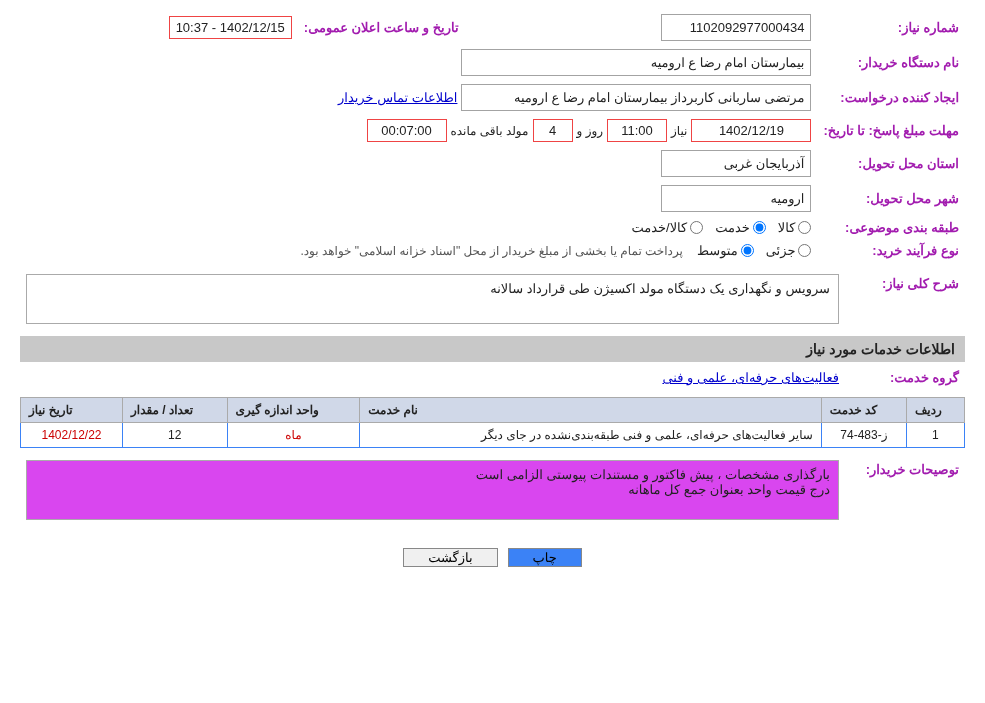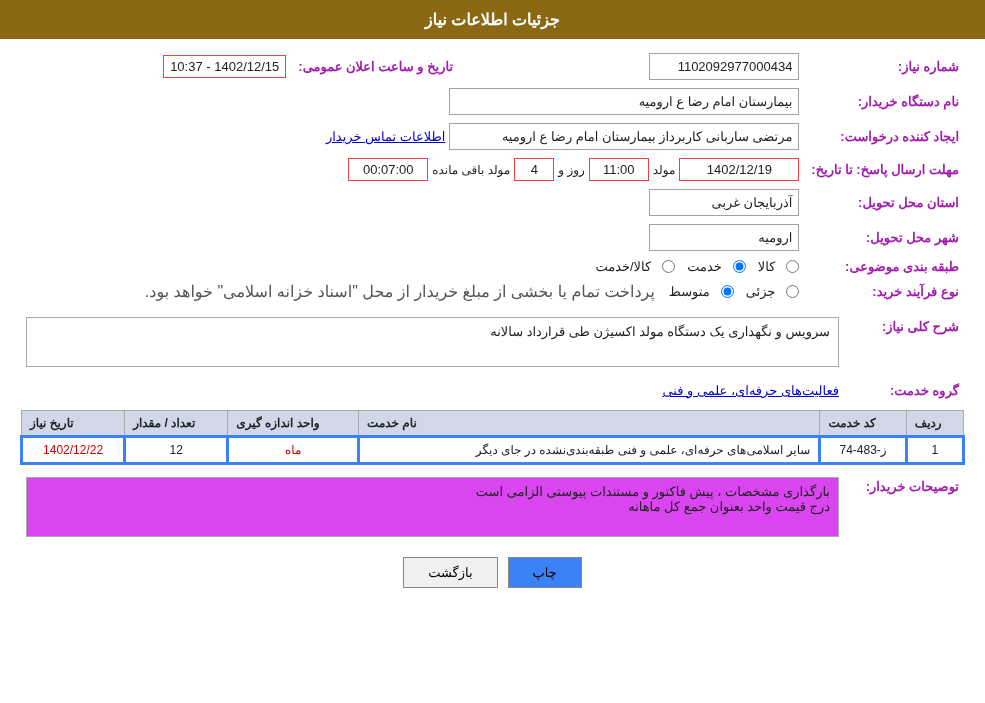--- a/index.html
+++ b/index.html
@@ -92,57 +92,58 @@
     }
     .radio-group {
       display: flex;
       gap: 12px;
       align-items: center;
       direction: rtl;
     }
     .radio-item {
       display: flex;
       align-items: center;
-      gap: 11px;
+      gap: 3px;
     }
     .service-table {
       width: 100%;
       border-collapse: collapse;
       margin: 8px 0;
       font-size: 12px;
     }
     .service-table th {
       background: #d0d8e8;
       border: 1px solid #aaa;
       padding: 5px 8px;
       text-align: left;
       font-weight: bold;
     }
     .service-table td {
-      border: 3px solid #3b82f6;
+      border: 1px solid #3b82f6;
       padding: 5px 8px;
       text-align: center;
     }
     .service-table td.name-col {
       text-align: right;
     }
     .btn-group {
       text-align: center;
       margin-top: 16px;
       display: flex;
       justify-content: center;
       gap: 10px;
     }
     .btn {
-      padding: 7px 24px;
+      padding: 1px 24px;
       border: 1px solid #888;
       background: #f0f0f0;
       cursor: pointer;
       font-size: 13px;
       font-family: Tahoma, Arial, sans-serif;
+      margin-top: 8px;
     }
     .btn-print {
       background: #3b82f6;
     }
     .notes-box {
       border: 1px solid #aaa;
       background: #d946ef;
       padding: 6px 8px;
       min-height: 60px;
       text-align: right;
@@ -157,23 +158,20 @@
     .small-label {
       white-space: nowrap;
       font-size: 12px;
     }
   </style>
 </head>
 <body>
 
 <div class="page-wrapper">
 
-  <div class="page-header">
-    <span>جزئیات اطلاعات نیاز</span>
-  </div>
 
   <div class="main-content">
 
     <table class="info-table">
 
       <tbody>
           <tr>
         <td class="label-cell">شماره نیاز:</td>
         <td class="value-cell">
           <span class="input-box input-box-medium">1102092977000434</span>
@@ -196,25 +194,25 @@
         <td class="label-cell">ایجاد کننده درخواست:</td>
         <td class="value-cell" colspan="4">
           <span class="row-flex">
             <span class="input-box input-box-wide">مرتضی ساربانی کاربرداز بیمارستان امام رضا  ع  ارومیه</span>
             <span class="link-blue">اطلاعات تماس خریدار</span>
           </span>
         </td>
       </tr>
 
       <tr>
-        <td class="label-cell">مهلت ارسال پاسخ: تا تاریخ:</td>
+        <td class="label-cell">مهلت مبلغ پاسخ: تا تاریخ:</td>
         <td class="value-cell" colspan="4">
           <span class="row-flex">
             <span class="date-box">1402/12/19</span>
-            <span class="small-label">مولد</span>
+            <span class="small-label">نیاز</span>
             <span class="date-box" style="min-width:60px">11:00</span>
             <span class="small-label">روز و</span>
             <span class="date-box" style="min-width:40px">4</span>
             <span class="small-label">مولد باقی مانده</span>
             <span class="date-box" style="min-width:80px">00:07:00</span>
           </span>
         </td>
       </tr>
 
       <tr>
@@ -258,40 +256,41 @@
             <div class="radio-group">
               <label class="radio-item">
                 <input type="radio" name="process" style="">
                 <span>جزئی</span>
               </label>
               <label class="radio-item">
                 <input type="radio" name="process" checked="" style="">
                 <span>متوسط</span>
               </label>
             </div>
-            <span style="font-size:16px; color:#555; margin-right:10px;">پرداخت تمام یا بخشی از مبلغ خریدار از محل "اسناد خزانه اسلامی" خواهد بود.</span>
+            <span style="font-size:12px; color:#555; margin-right:10px;">پرداخت تمام یا بخشی از مبلغ خریدار از محل "اسناد خزانه اسلامی" خواهد بود.</span>
           </div>
         </td>
       </tr>
     </tbody>
       </table>
 
     <div style="margin: 8px 0;">
       <table class="info-table">
         <tbody>
             <tr>
           <td class="label-cell" style="vertical-align:top; padding-top:6px;">شرح کلی نیاز:</td>
           <td>
             <div class="description-box">سرویس و نگهداری یک دستگاه مولد اکسیژن طی قرارداد سالانه</div>
           </td>
         </tr>
       </tbody>
         </table>
     </div>
 
+    <div class="section-header">اطلاعات خدمات مورد نیاز</div>
 
     <table class="info-table">
       <tbody>
           <tr>
         <td class="label-cell">گروه خدمت:</td>
         <td class="value-cell">
           <span class="link-blue">فعالیت‌های حرفه‌ای، علمی و فنی</span>
         </td>
       </tr>
     </tbody>
@@ -305,21 +304,21 @@
           <th>نام خدمت</th>
           <th>واحد اندازه گیری</th>
           <th>تعداد / مقدار</th>
           <th>تاریخ نیاز</th>
         </tr>
       </thead>
       <tbody id="services-tbody">
       <tr>
       <td>1</td>
       <td>ز-483-74</td>
-      <td class="name-col">سایر اسلامی‌های حرفه‌ای، علمی و فنی طبقه‌بندی‌نشده در جای دیگر</td>
+      <td class="name-col">سایر فعالیت‌های حرفه‌ای، علمی و فنی طبقه‌بندی‌نشده در جای دیگر</td>
       <td style="color:#cc0000">ماه</td>
       <td>12</td>
       <td style="color:#cc0000">1402/12/22</td>
     </tr>
         </tbody>
     </table>
 
     <table class="info-table">
       <tbody>
           <tr>

